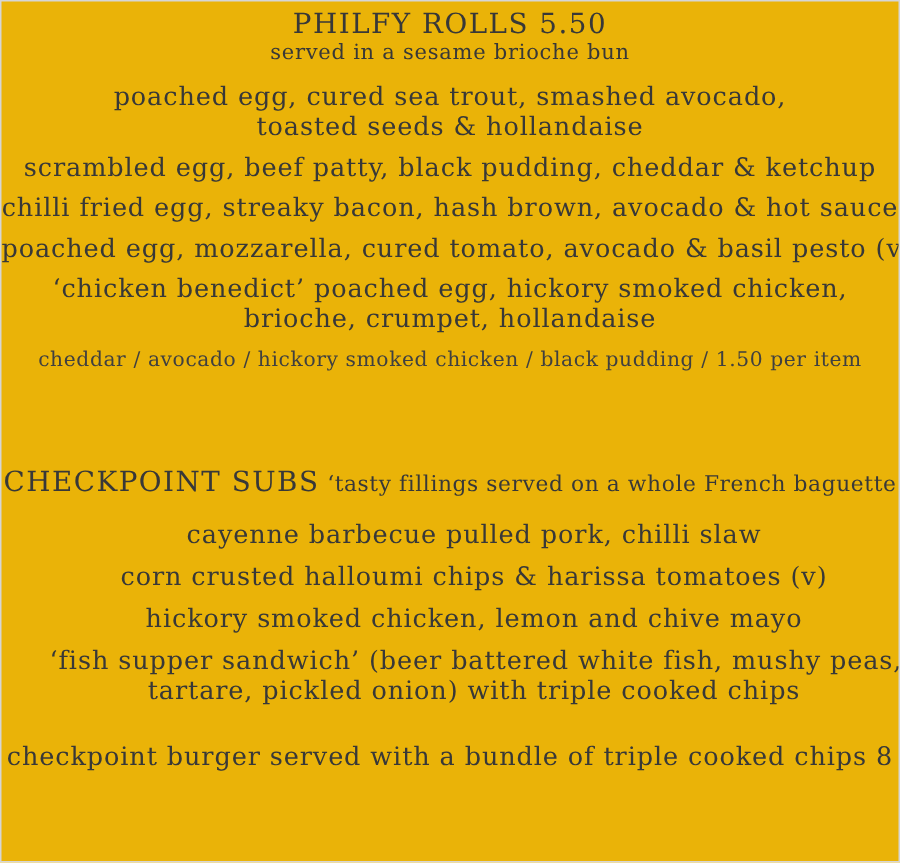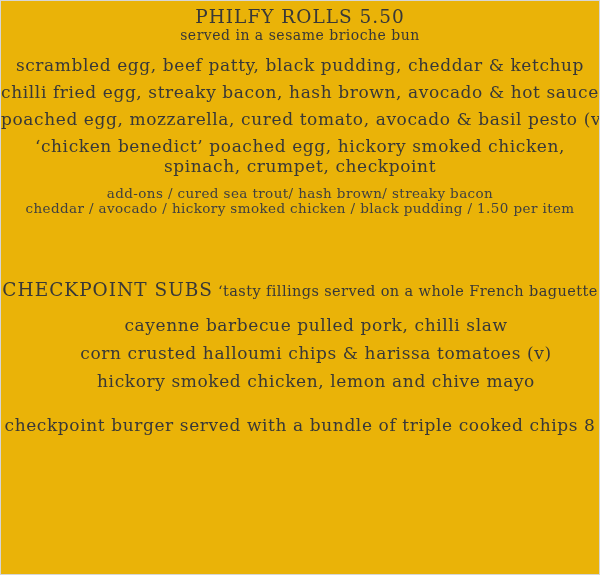--- a/index.html
+++ b/index.html
@@ -64,36 +64,39 @@
 <body>
 
 <div class="menu-page">
 
   <div>
     <div class="h1">PHILFY ROLLS 5.50</div>
     <div class="h1sub">served in a sesame brioche bun</div>
 
     <div class="group-items">
       <div class="item">
+        <div class="item-line">poached egg, cured sea trout, smashed avocado,</div>
+        <div class="item-line">toasted seeds &amp; hollandaise</div>
+      </div>
+      <div class="item">
         <div class="item-line">scrambled egg, beef patty, black pudding, cheddar &amp; ketchup</div>
       </div>
       <div class="item">
         <div class="item-line">chilli fried egg, streaky bacon, hash brown, avocado &amp; hot sauce</div>
       </div>
       <div class="item">
         <div class="item-line">poached egg, mozzarella, cured tomato, avocado &amp; basil pesto (v)</div>
       </div>
       <div class="item">
         <div class="item-line">‘chicken benedict’ poached egg, hickory smoked chicken,</div>
-        <div class="item-line">spinach, crumpet, checkpoint</div>
+        <div class="item-line">brioche, crumpet, hollandaise</div>
       </div>
     </div>
 
     <div class="addons">
-      <div class="addons-line">add-ons / cured sea trout/ hash brown/ streaky bacon</div>
       <div class="addons-line">cheddar / avocado / hickory smoked chicken / black pudding / 1.50 per item</div>
     </div>
   </div>
 
   <div>
     <div class="subs-header">
       <div class="subs-title-line">
         <span class="subs-title-caps">CHECKPOINT SUBS</span>
         <span class="subs-note">‘tasty fillings served on a whole French baguette</span>
       </div>
@@ -102,18 +105,22 @@
     <div class="subs-items">
       <div class="item">
         <div class="item-line">cayenne barbecue pulled pork, chilli slaw</div>
       </div>
       <div class="item">
         <div class="item-line">corn crusted halloumi chips &amp; harissa tomatoes (v)</div>
       </div>
       <div class="item">
         <div class="item-line">hickory smoked chicken, lemon and chive mayo</div>
       </div>
+      <div class="item">
+        <div class="item-line">‘fish supper sandwich’ (beer battered white fish, mushy peas,</div>
+        <div class="item-line">tartare, pickled onion) with triple cooked chips</div>
+      </div>
     </div>
   </div>
 
   <div class="footer-line">checkpoint burger served with a bundle of triple cooked chips 8</div>
 
 </div>
 
 </body></html>

